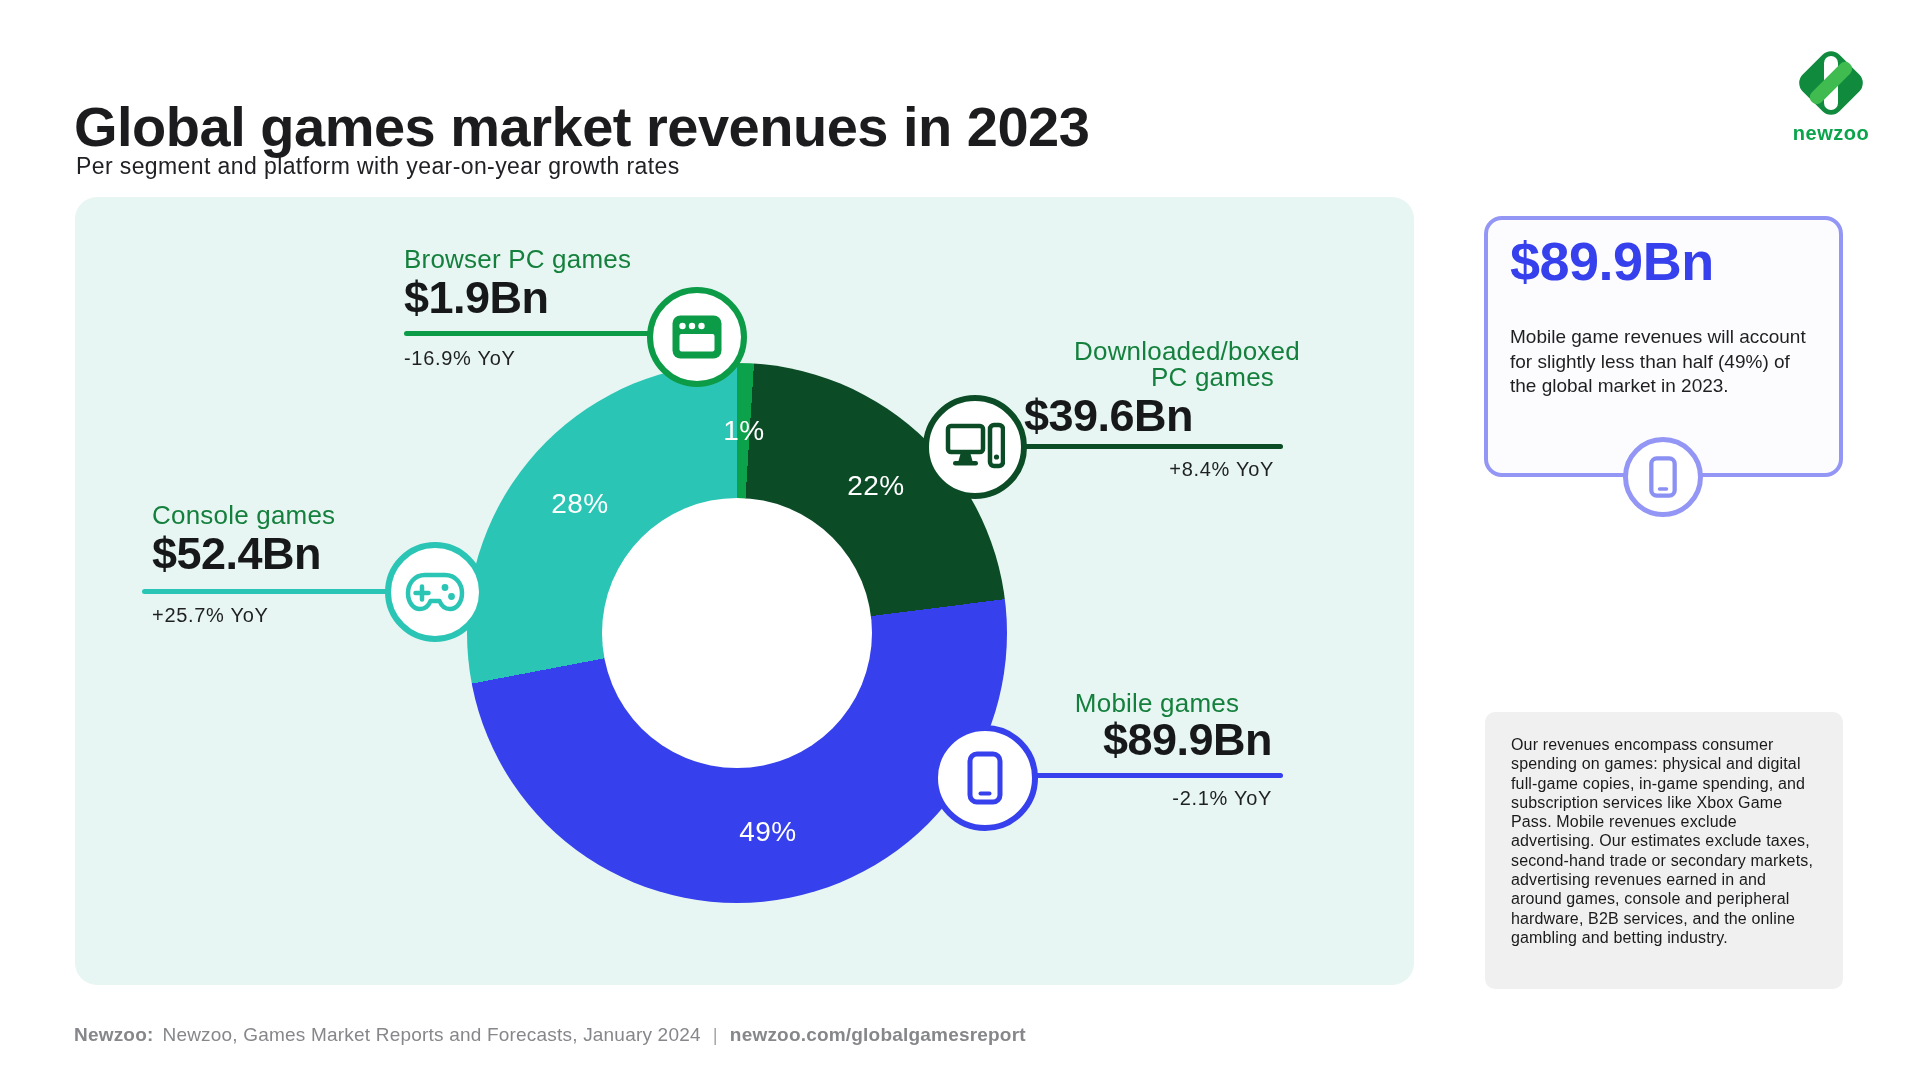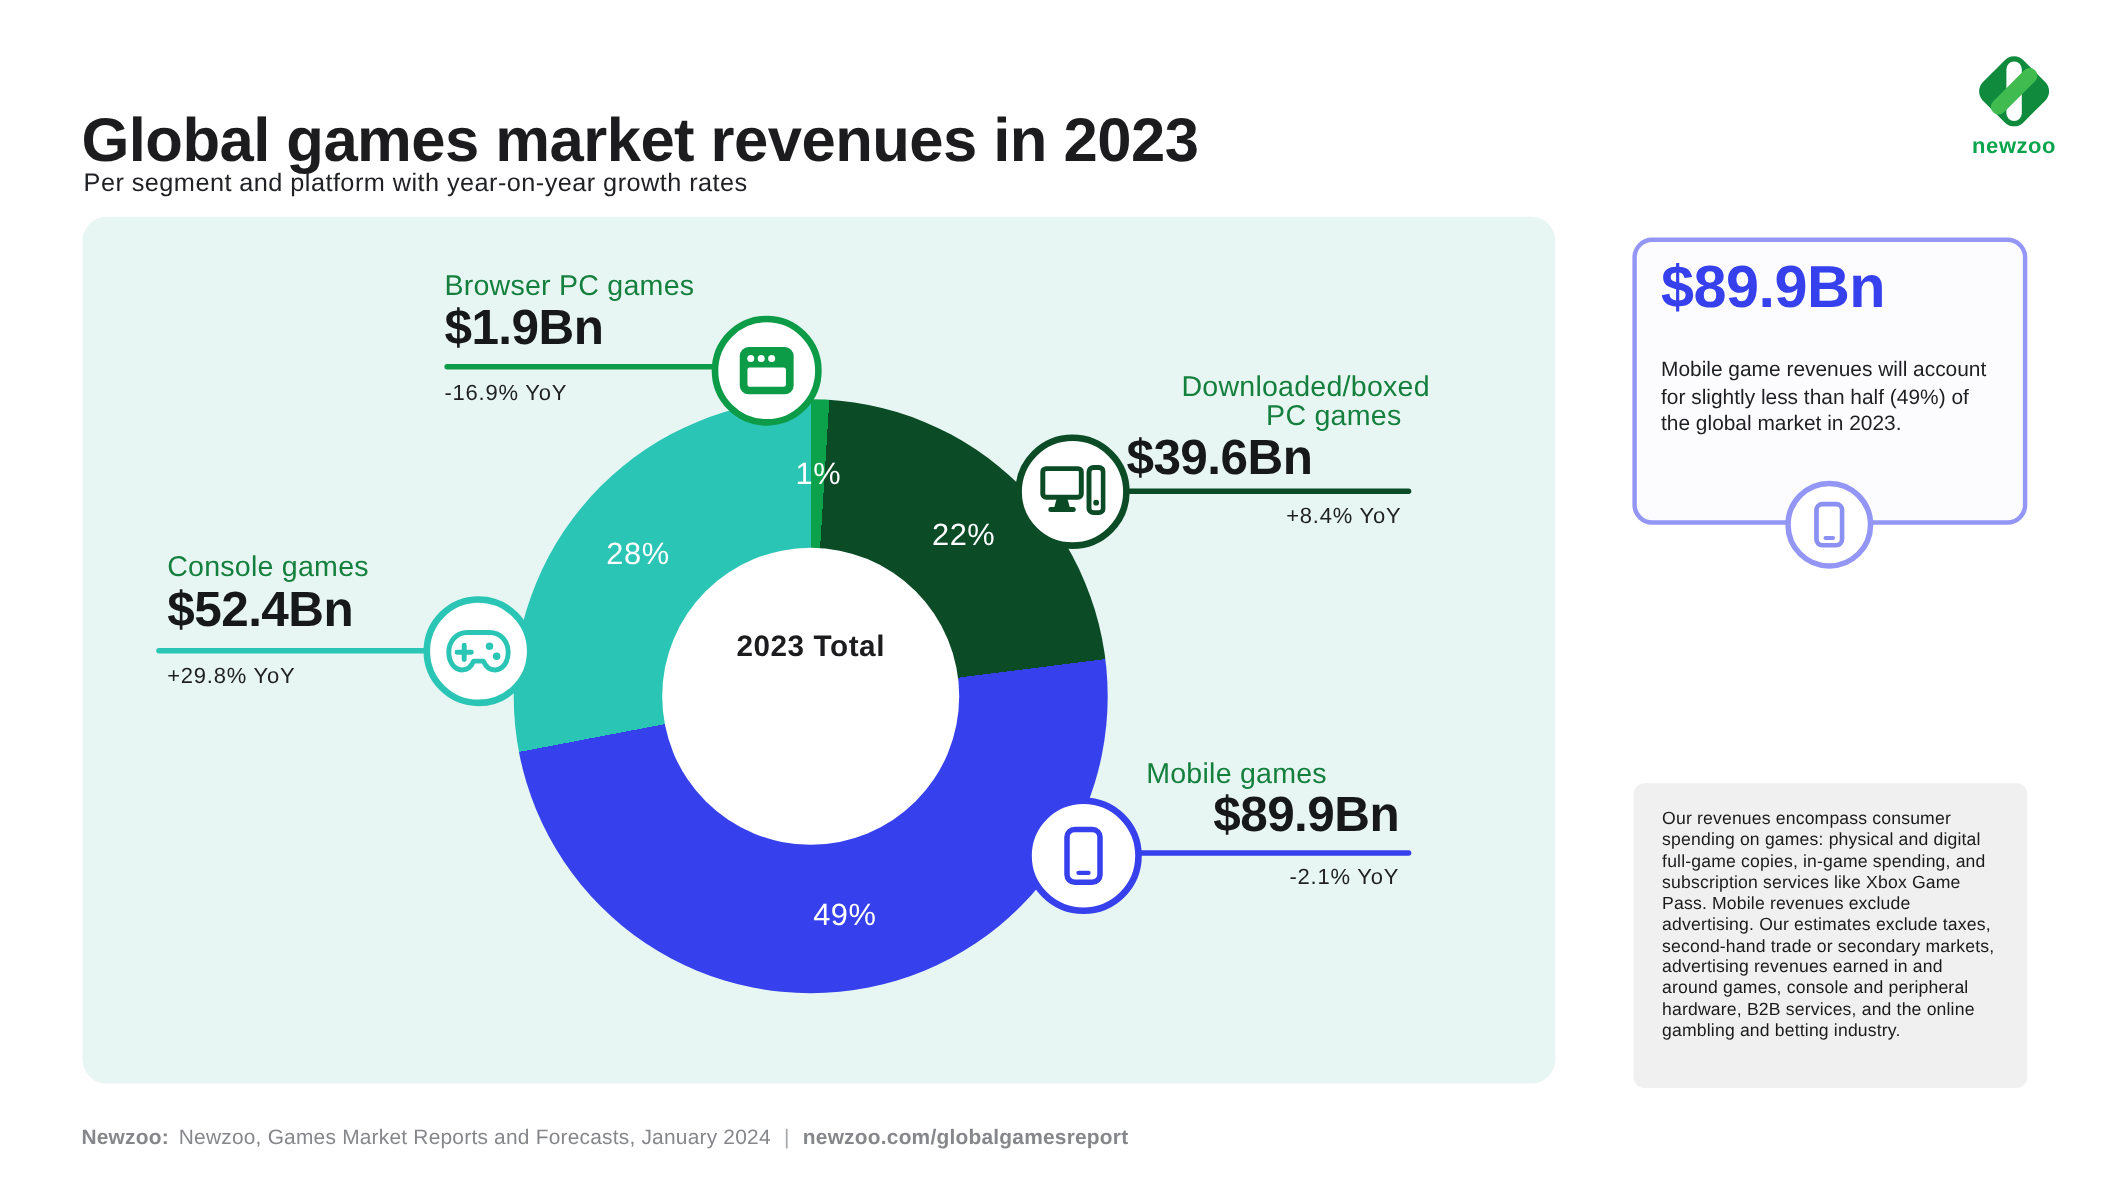--- a/index.html
+++ b/index.html
@@ -56,21 +56,21 @@
   .g2-circle{left:923px;top:395px;width:104px;height:104px;border:6px solid #0B4C26;}
 
   
   .g3-label{left:152px;top:502px;}
   .g3-value{left:152px;top:528px;}
   .g3-line{left:142px;top:589px;width:294px;background:#2BC5B5;}
   .g3-yoy{left:152px;top:604px;}
   .g3-circle{left:385px;top:542px;width:100px;height:100px;border:6px solid #2BC5B5;}
 
   
-  .g4-label{left:1042px;top:690px;width:230px;text-align:left;}
+  .g4-label{left:1042px;top:690px;width:230px;text-align:center;}
   .g4-value{left:1022px;top:714px;width:250px;text-align:right;}
   .g4-line{left:985px;top:773px;width:298px;background:#3640EC;}
   .g4-yoy{left:1042px;top:787px;width:230px;text-align:right;}
   .g4-circle{left:932px;top:725px;width:106px;height:106px;border:6px solid #3640EC;}
 
   
   .hl-box{left:1484px;top:216px;width:359px;height:261px;box-sizing:border-box;
           background:#FCFCFF;border:4px solid #9396F4;border-radius:18px;}
   .hl-value{left:1510px;top:230px;font-size:54px;font-weight:800;letter-spacing:-0.5px;color:#3640EC;}
   .hl-text{left:1510px;top:306px;width:308px;font-size:19px;line-height:24.5px;color:#1E1F21;}
@@ -99,21 +99,20 @@
   <rect x="45" y="25" width="14" height="54" rx="7" fill="#FFFFFF"></rect>
   <rect x="45" y="25" width="14" height="54" rx="7" fill="#3FBB50" transform="rotate(45 52 52)"></rect>
 </svg>
 <div class="abs logo-word">newzoo</div>
 
 <section class="abs panel"></section>
 
 <div class="abs donut" style="background: conic-gradient(rgb(12, 162, 75) 0%, rgb(12, 162, 75) 1%, rgb(11, 76, 38) 1%, rgb(11, 76, 38) 23%, rgb(54, 64, 236) 23%, rgb(54, 64, 236) 72%, rgb(43, 197, 181) 72%, rgb(43, 197, 181) 100%);"></div>
 <div class="abs hole"></div>
 <div class="abs center-txt">
-  <div class="center-label">2023 Total</div>
 </div>
 
 <div class="abs pct pct-1">1%</div>
 <div class="abs pct pct-22">22%</div>
 <div class="abs pct pct-49">49%</div>
 <div class="abs pct pct-28">28%</div>
 
 <div class="abs seg-label g1-label">Browser PC games</div>
 <div class="abs seg-value g1-value">$1.9Bn</div>
 <div class="abs seg-line g1-line"></div>
@@ -138,21 +137,21 @@
     <path d="M16 30 L13.5 39 L27.5 39 L25 30 Z" fill="#0B4C26"></path>
     <rect x="8" y="39" width="25" height="4.5" rx="2.2" fill="#0B4C26"></rect>
     <rect x="45" y="3" width="13" height="41" rx="4" fill="none" stroke="#0B4C26" stroke-width="4.5"></rect>
     <circle cx="51.5" cy="35" r="2.6" fill="#0B4C26"></circle>
   </svg>
 </div>
 
 <div class="abs seg-label g3-label">Console games</div>
 <div class="abs seg-value g3-value">$52.4Bn</div>
 <div class="abs seg-line g3-line"></div>
-<div class="abs seg-yoy g3-yoy">+29.8% YoY</div>
+<div class="abs seg-yoy g3-yoy">+25.7% YoY</div>
 <div class="abs icon-circle g3-circle">
   <svg width="62" height="44" viewBox="0 0 62 44">
     <path d="M21 5 h20 c11 0 17 9 17 18 0 9 -5 16 -12 16 -5 0 -8.5 -3 -10.5 -8 h-9 c-2 5 -5.5 8 -10.5 8 C9 39 4 32 4 23 4 14 10 5 21 5 Z" fill="none" stroke="#2BC5B5" stroke-width="4.5" stroke-linejoin="round"></path>
     <path d="M18 16.5 V29.5 M11.5 23 H24.5" stroke="#2BC5B5" stroke-width="4.5" stroke-linecap="round"></path>
     <circle cx="41" cy="17.5" r="3.4" fill="#2BC5B5"></circle>
     <circle cx="47.5" cy="26.5" r="3.4" fill="#2BC5B5"></circle>
   </svg>
 </div>
 
 <div class="abs seg-label g4-label">Mobile games</div>

